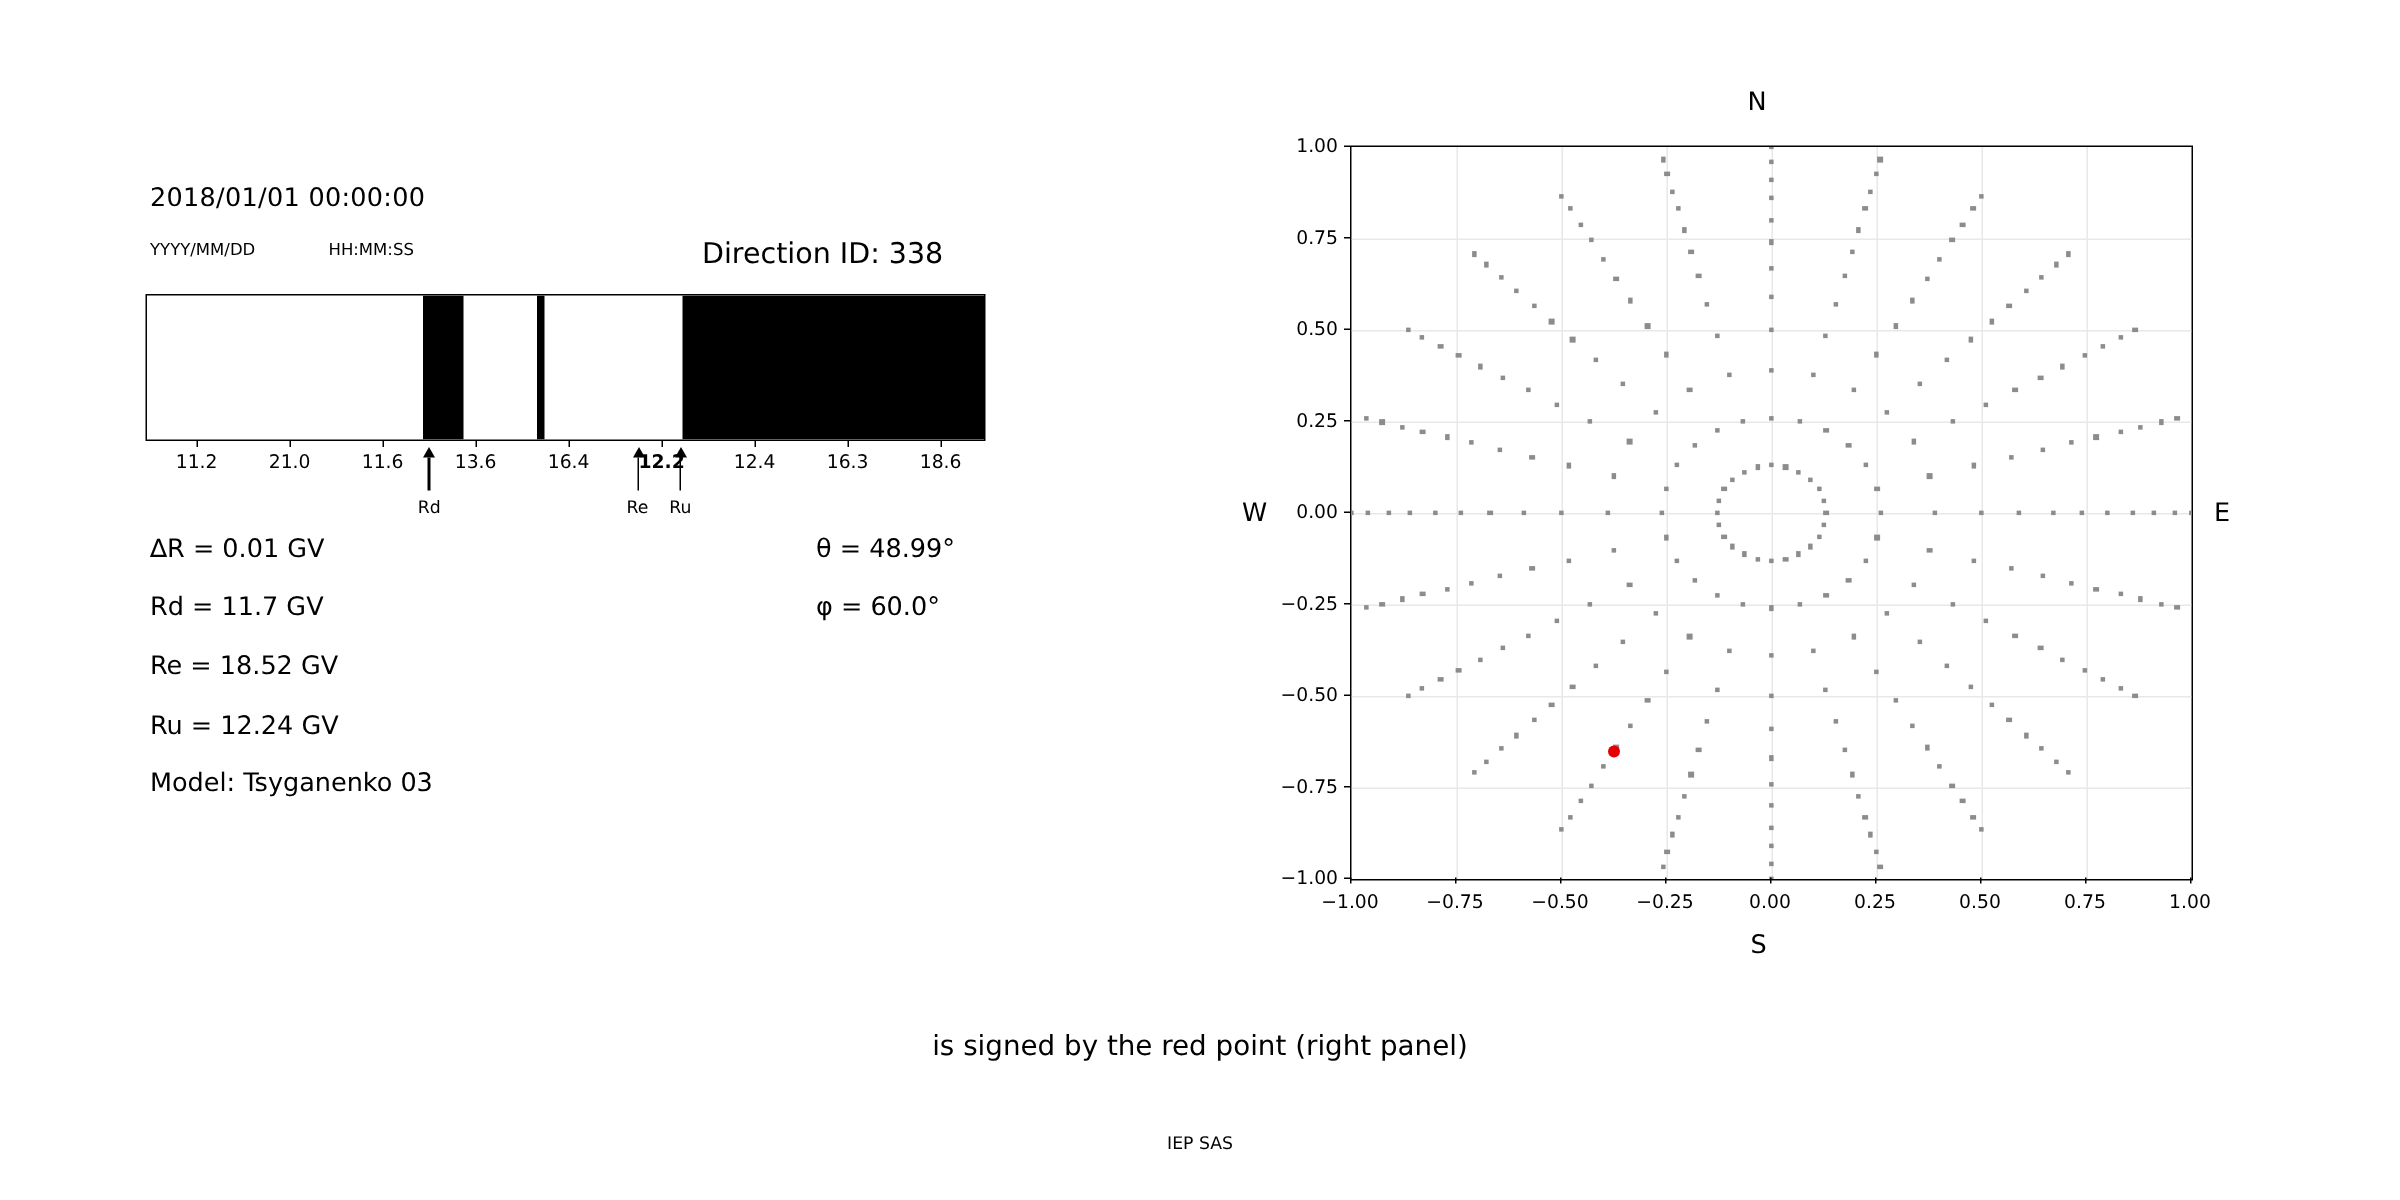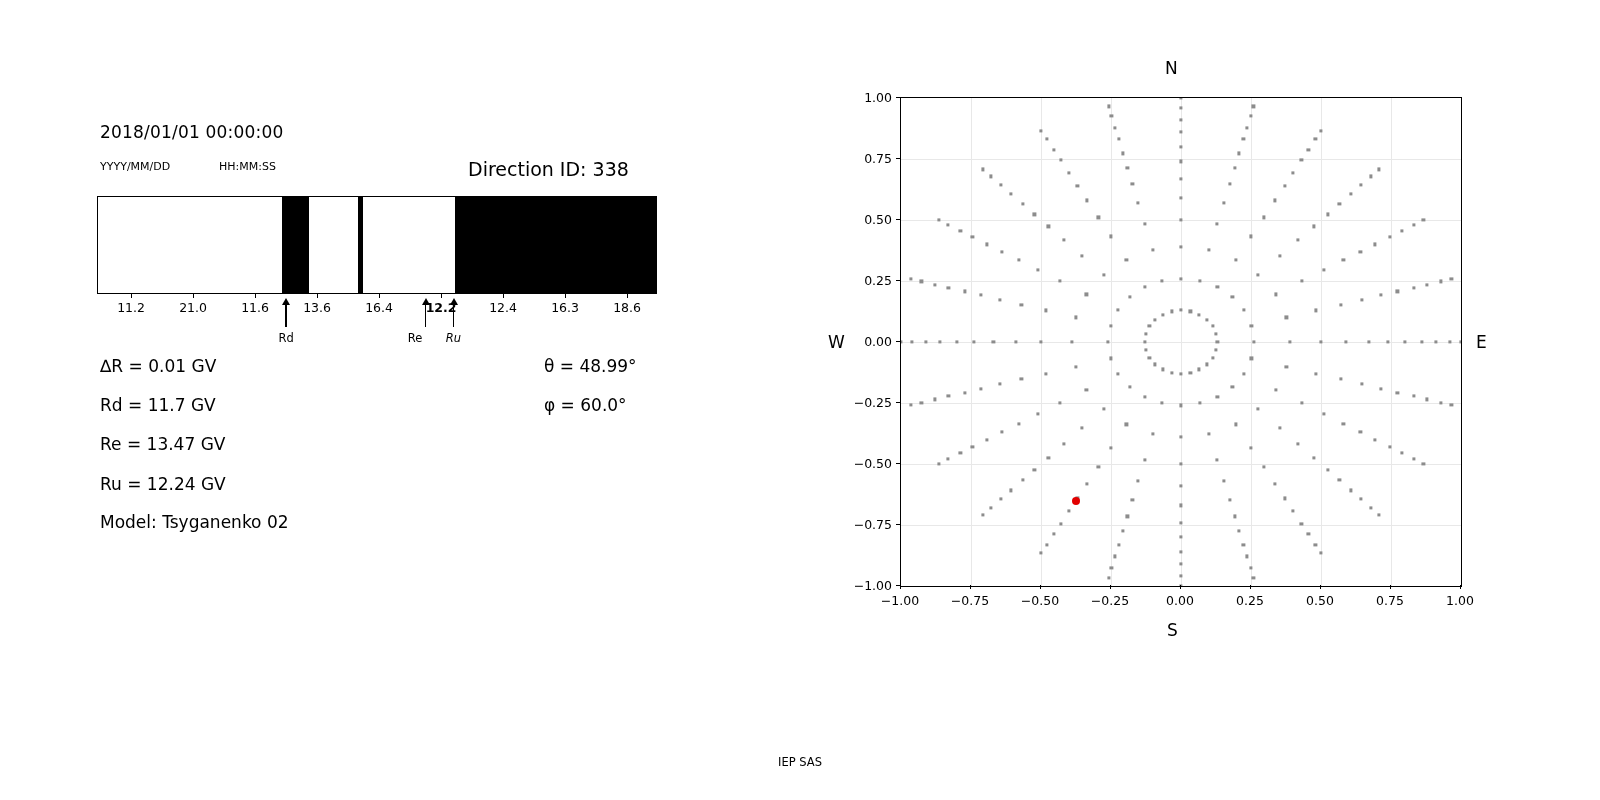--- a/index.html
+++ b/index.html
@@ -255,33 +255,33 @@
       <div class="tick-label" style="left: 530.1px;">18.6</div>
       <div class="marker-arrow" style="left: 182.1px; top: 4px;">
         <span class="head"></span>
         <span class="shaft"></span>
       </div>
       <div class="marker-label" style="left: 189.1px; top: 37px;">Rd</div>
       <div class="marker-arrow" style="left: 321.6px; top: 4px;">
         <span class="head"></span>
         <span class="shaft"></span>
       </div>
-      <div class="marker-label" style="left: 318px; top: 37px;">Re</div>
+      <div class="marker-label" style="left: 328px; top: 37px;">Re</div>
       <div class="marker-arrow" style="left: 349.5px; top: 4px;">
         <span class="head"></span>
         <span class="shaft"></span>
       </div>
-      <div class="marker-label" style="left: 356.5px; top: 37px; font-style: italic;">Ru</div>
+      <div class="marker-label" style="left: 356.5px; top: 37px;">Ru</div>
     </div>
 
   <div class="info-line" style="left:100px; top:356px;">∆R = 0.01 GV</div>
   <div class="info-line" style="left:100px; top:395px;">Rd = 11.7 GV</div>
-  <div class="info-line" style="left:100px; top:434px;">Re = 13.47 GV</div>
+  <div class="info-line" style="left:100px; top:434px;">Re = 18.52 GV</div>
   <div class="info-line" style="left:100px; top:474px;">Ru = 12.24 GV</div>
-  <div class="info-line" style="left:100px; top:512px;">Model: Tsyganenko 02</div>
+  <div class="info-line" style="left:100px; top:512px;">Model: Tsyganenko 03</div>
   <div class="info-line" style="left:544px; top:356px;">θ = 48.99°</div>
   <div class="info-line" style="left:544px; top:395px;">φ = 60.0°</div>
 </div>
 
 <div id="right-panel">
   <div id="sky-axes">
       <div class="gridline-v" style="left: 70px; background: rgb(232, 232, 232);"></div>
       <div class="gridline-v" style="left: 140px; background: rgb(232, 232, 232);"></div>
       <div class="gridline-v" style="left: 210px; background: rgb(232, 232, 232);"></div>
       <div class="gridline-v" style="left: 280px; background: rgb(232, 232, 232);"></div>
@@ -622,14 +622,15 @@
     <div class="sky-tick-y" style="left: 50px; width: 52px; top: 280px;">0.25</div>
     <div class="sky-tickmark-y" style="left: 106px; top: 219px;"></div>
     <div class="sky-tick-y" style="left: 50px; width: 52px; top: 219px;">0.50</div>
     <div class="sky-tickmark-y" style="left: 106px; top: 158px;"></div>
     <div class="sky-tick-y" style="left: 50px; width: 52px; top: 158px;">0.75</div>
     <div class="sky-tickmark-y" style="left: 106px; top: 97px;"></div>
     <div class="sky-tick-y" style="left: 50px; width: 52px; top: 97px;">1.00</div>
   </div>
 
 <div id="caption">
+  <div>is signed by the red point (right panel)</div>
 </div>
 <div id="credit">IEP SAS</div>
 
 </body></html>

